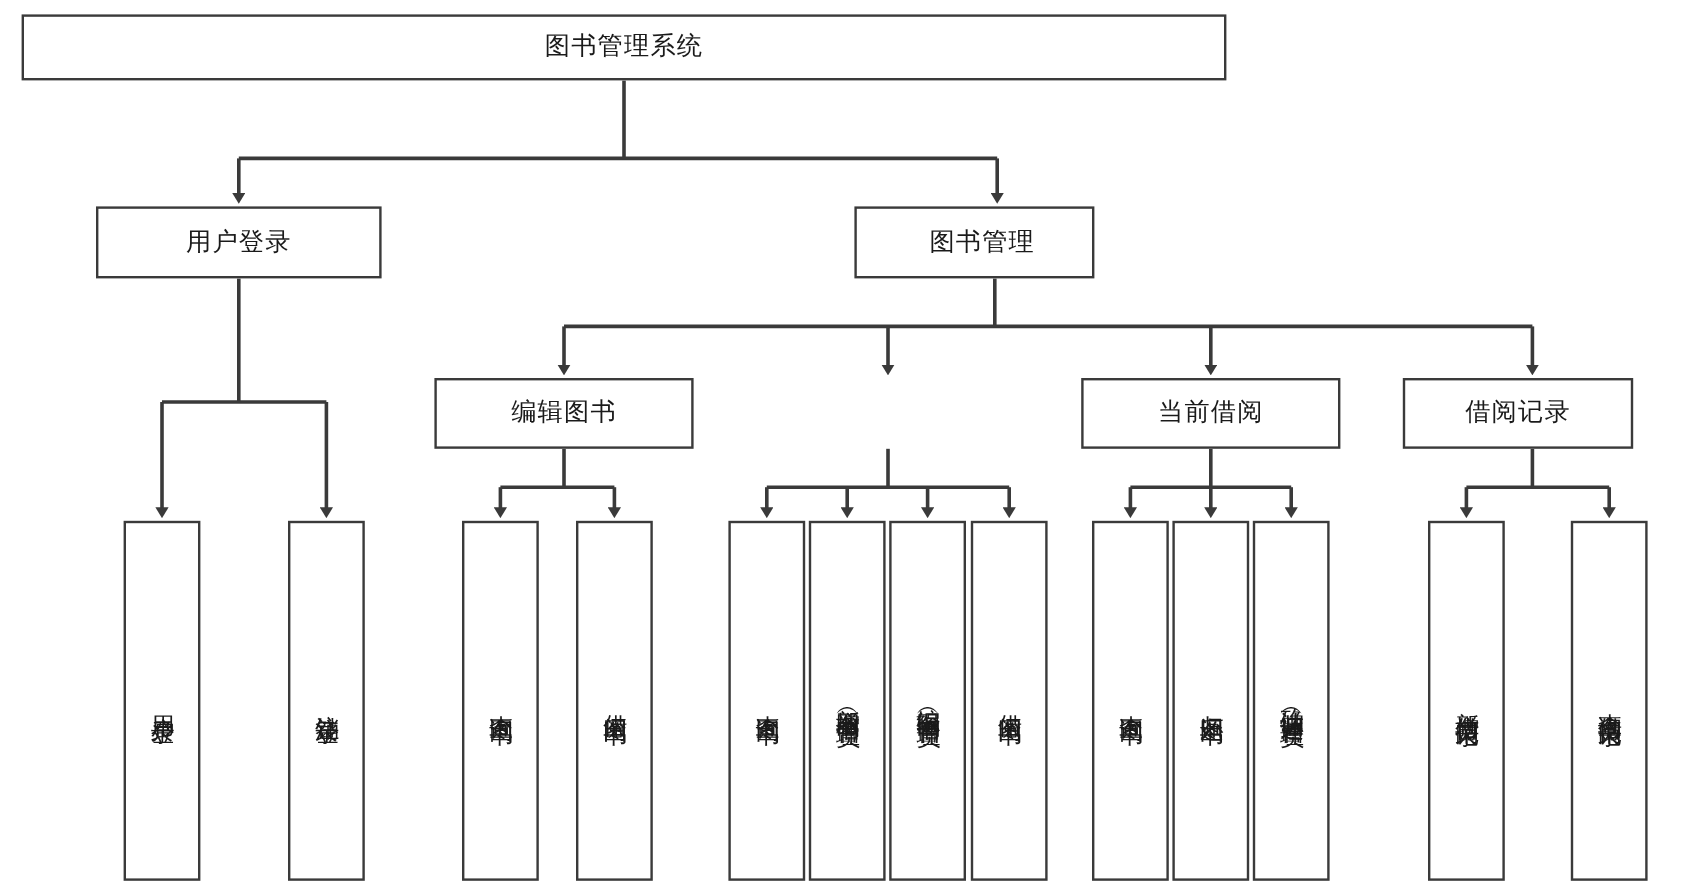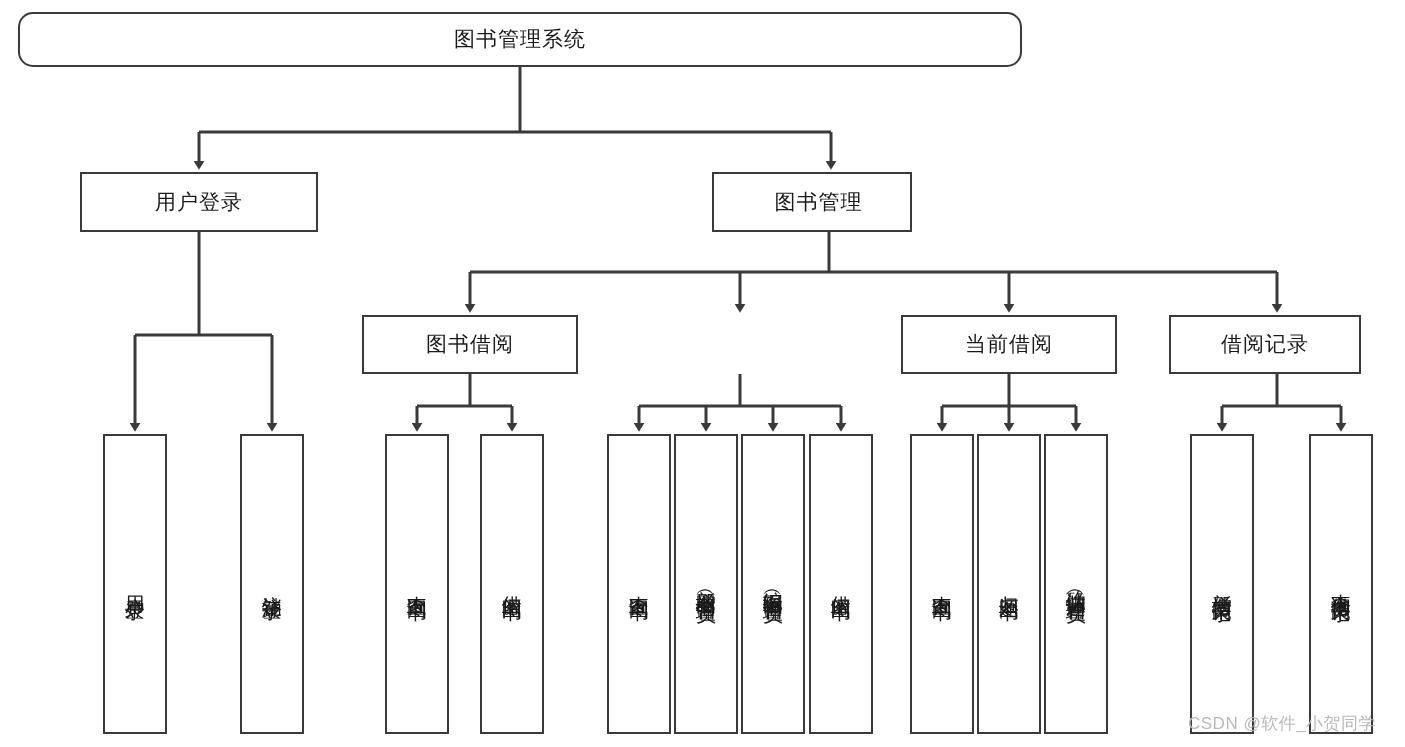--- a/index.html
+++ b/index.html
@@ -117,34 +117,34 @@
       <path d="M1076,406 L1076,424" marker-end="url(#arrow)"></path>
 
       <path d="M1277,374 L1277,406"></path>
       <path d="M1222,406 L1341,406"></path>
       <path d="M1222,406 L1222,424" marker-end="url(#arrow)"></path>
       <path d="M1341,406 L1341,424" marker-end="url(#arrow)"></path>
 
     </g>
   </svg>
 
-  <div class="node h" style="left:18px; top:12px; width:1004px; height:55px;border-radius:15px;">
+  <div class="node h" style="left:18px; top:12px; width:1004px; height:55px;">
     <span class="lbl-h">图书管理系统</span>
   </div>
 
   <div class="node h" style="left:80px; top:172px; width:238px; height:60px;">
     <span class="lbl-h">用户登录</span>
   </div>
 
   <div class="node h" style="left:712px; top:172px; width:200px; height:60px;padding-left:13px;">
     <span class="lbl-h">图书管理</span>
   </div>
 
   <div class="node h" style="left:362px; top:315px; width:216px; height:59px;">
-    <span class="lbl-h">图书借阅</span>
+    <span class="lbl-h">编辑图书</span>
   </div>
 
 
   <div class="node h" style="left:901px; top:315px; width:216px; height:59px;">
     <span class="lbl-h">当前借阅</span>
   </div>
 
   <div class="node h" style="left:1169px; top:315px; width:192px; height:59px;">
     <span class="lbl-h">借阅记录</span>
   </div>
@@ -194,15 +194,14 @@
   </div>
 
   <div class="node v" style="left:1190px; top:434px; width:64px; height:300px;">
     <span class="lbl-v">新增借阅记录</span>
   </div>
 
   <div class="node v" style="left:1309px; top:434px; width:64px; height:300px;">
     <span class="lbl-v">查询借阅记录</span>
   </div>
 
-  <div class="watermark">CSDN @软件_小贺同学</div>
 
 </div>
 
 </body></html>

